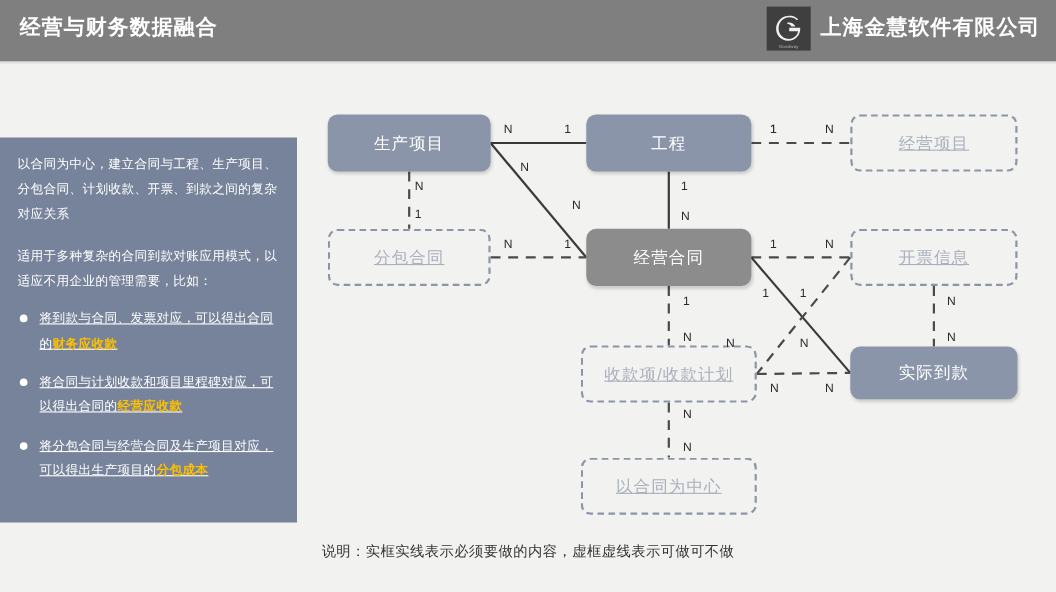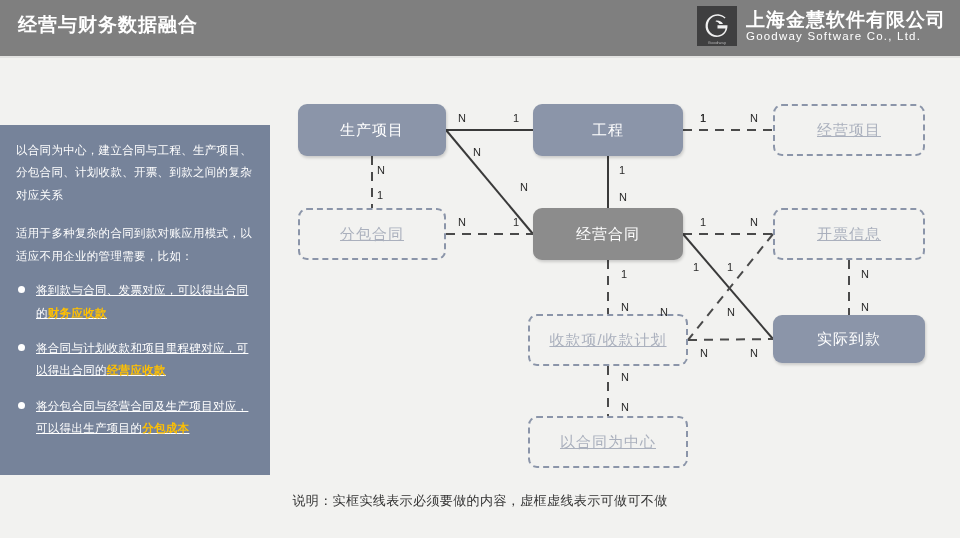--- a/index.html
+++ b/index.html
@@ -94,21 +94,20 @@
   <div class="brand">
     <div class="brand-mark">
       <svg width="30" height="30" viewBox="0 0 30 30" aria-hidden="true">
         <path d="M22.5 7.5 C19 3.5 11 3.5 7.5 9 C4 14.5 6 22 12.5 24 C18 25.7 23 22 23.5 17.5 L15.5 17.5 L15.5 14.2 L25.5 14.2 C25.8 20.5 21.5 26 14.5 26 C7.5 26 3 20.5 3.6 13.8 C4.3 6.8 11 2.2 17.5 3.4 C20.3 3.9 22.2 5.2 23.6 6.6 Z" fill="#f0f0f0"></path>
         <path d="M14 9.5 C17 9 20 10.5 21 13 L17.5 13 C16.6 11.5 15.3 10.6 13.6 10.6 Z" fill="#f0f0f0"></path>
       </svg>
       <span class="mark-caption">Goodway</span>
     </div>
     <div class="brand-text">
       <span class="brand-cn">上海金慧软件有限公司</span>
-      <span class="brand-en">Goodway  Software Co., Ltd.</span>
     </div>
   </div>
 
   <div class="sidebar">
     <div class="sb-para">以合同为中心，建立合同与工程、生产项目、分包合同、计划收款、开票、到款之间的复杂对应关系</div>
     <div class="sb-para second">适用于多种复杂的合同到款对账应用模式，以适应不用企业的管理需要，比如：</div>
     <ul class="sb-list">
       <li class="sb-li">
         <span class="dot"></span>
         <span>将到款与合同、发票对应，可以得出合同的</span><span class="hl">财务应收款</span>

